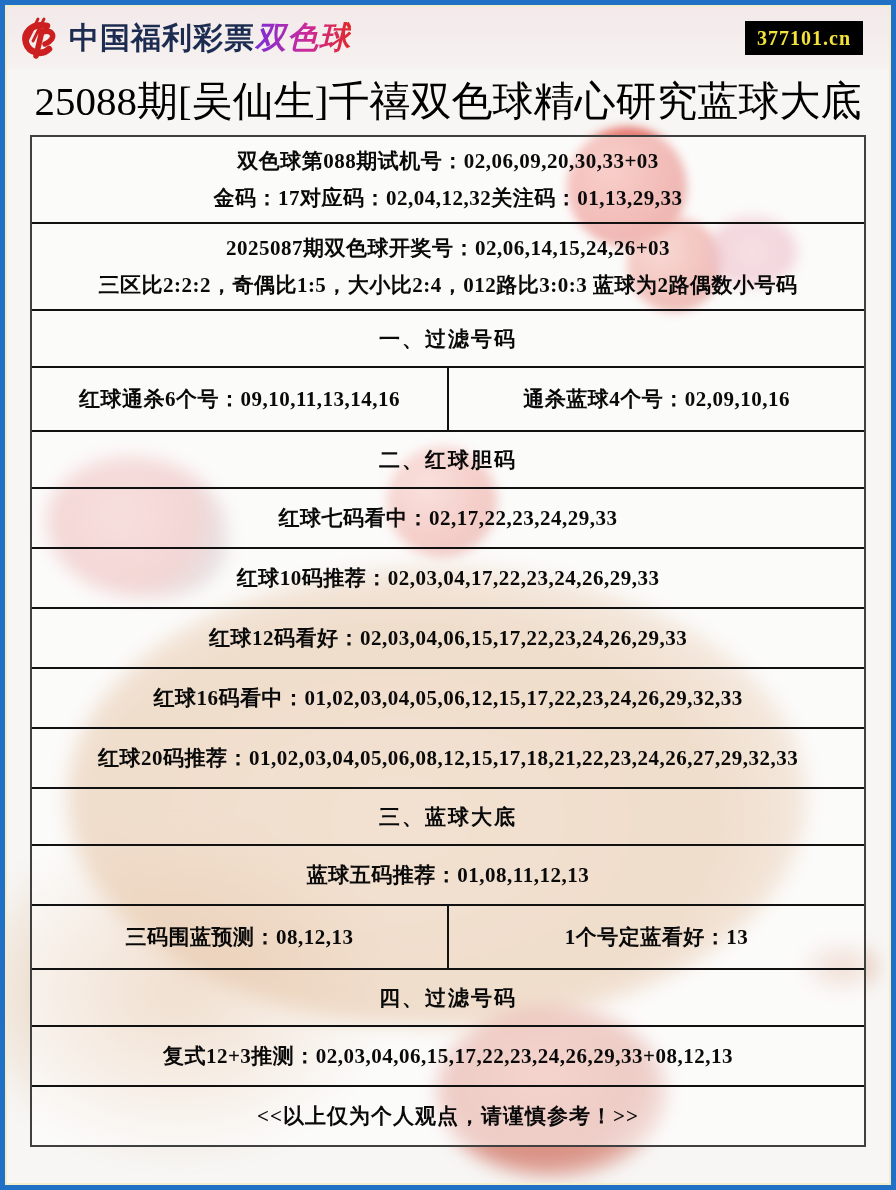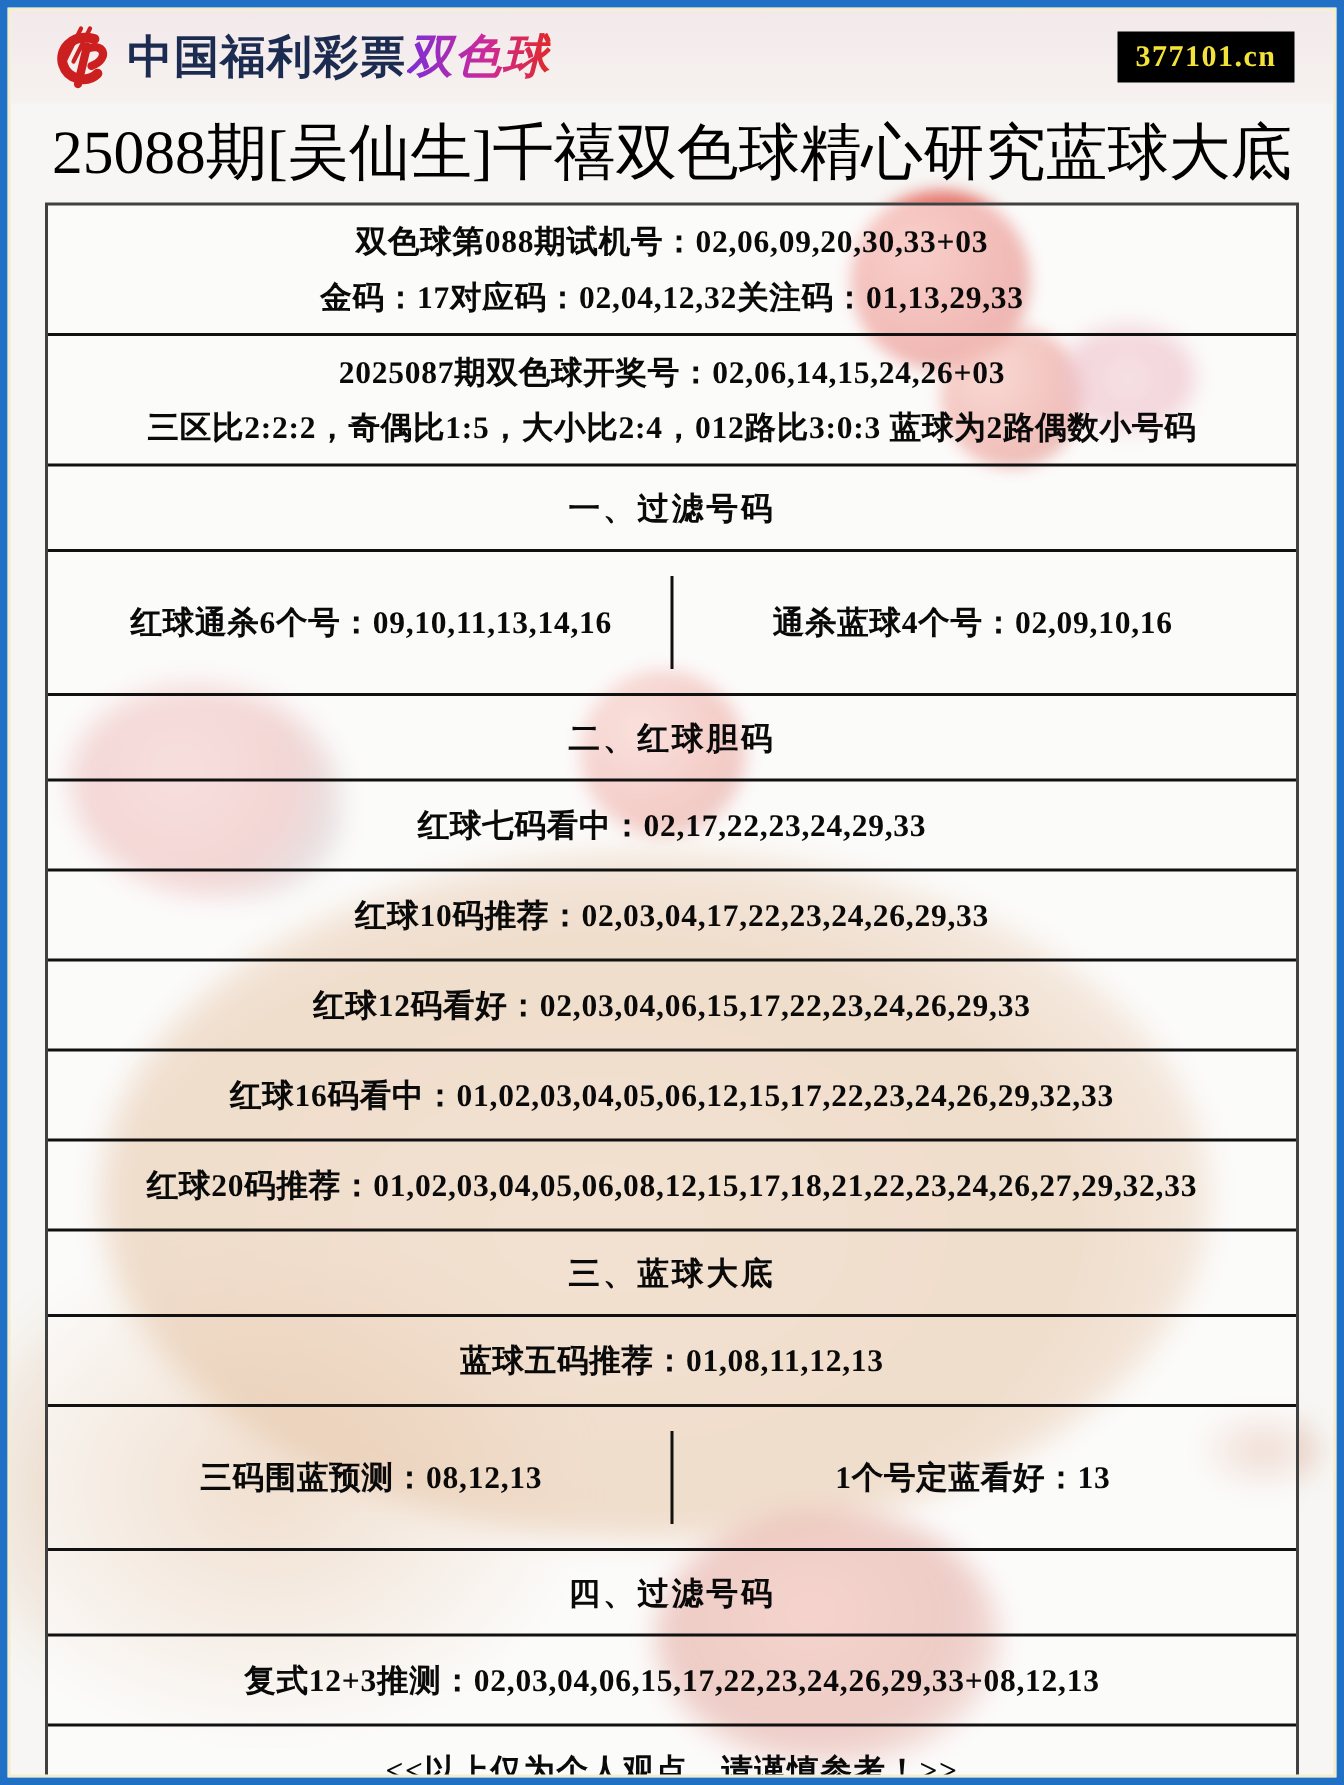--- a/index.html
+++ b/index.html
@@ -47,21 +47,21 @@
   .d-basket{left:430px;top:1000px;width:230px;height:170px;border-radius:50%;
     background:radial-gradient(ellipse at 45% 40%, #e05a40, #c03a24 55%, rgba(160,60,30,0));
     filter:blur(9px);opacity:.55;}
   .d-leaf{left:790px;top:930px;width:90px;height:60px;border-radius:50%;
     background:radial-gradient(ellipse, #cf8a6a, rgba(207,138,106,0) 75%);
     filter:blur(7px);opacity:.6;}
   
   .hdr{
     position:relative;height:62px;
     display:flex;align-items:center;justify-content:space-between;
-    padding:0 26px 0 24px;
+    padding:0 26px 0 8px;
     background:linear-gradient(180deg,#f3e9ea,#f6f2f0);
   }
   .brand{display:flex;align-items:center;}
   .brand svg{display:block;}
   .brand-text{
     font-family:"Liberation Sans","DejaVu Sans",sans-serif;
     font-weight:bold;font-size:30px;color:#1c2c50;letter-spacing:1px;
     margin-left:6px;
   }
   .brand-hi{
@@ -97,21 +97,21 @@
     display:flex;align-items:center;justify-content:center;
     font-size:21px;font-weight:bold;color:#0a0a0a;
     text-align:center;
     letter-spacing:0.5px;
     min-height:60px;
   }
   .row:last-child{border-bottom:none;}
   .row.double{flex-direction:column;justify-content:center;min-height:87px;padding:4px 0;}
   .row.double .ln{line-height:37px;}
   .row.section{min-height:57px;letter-spacing:2px;}
-  .row.split{padding:16px;align-items:stretch;}
+  .row.split{padding:0;align-items:stretch;}
   .row.split .cell{
     width:50%;display:flex;align-items:center;justify-content:center;
     min-height:62px;
   }
   .row.split .cell.l{border-right:2px solid #111;}
   .row.note{min-height:58px;letter-spacing:1px;}
 </style>
 </head>
 <body>
 

